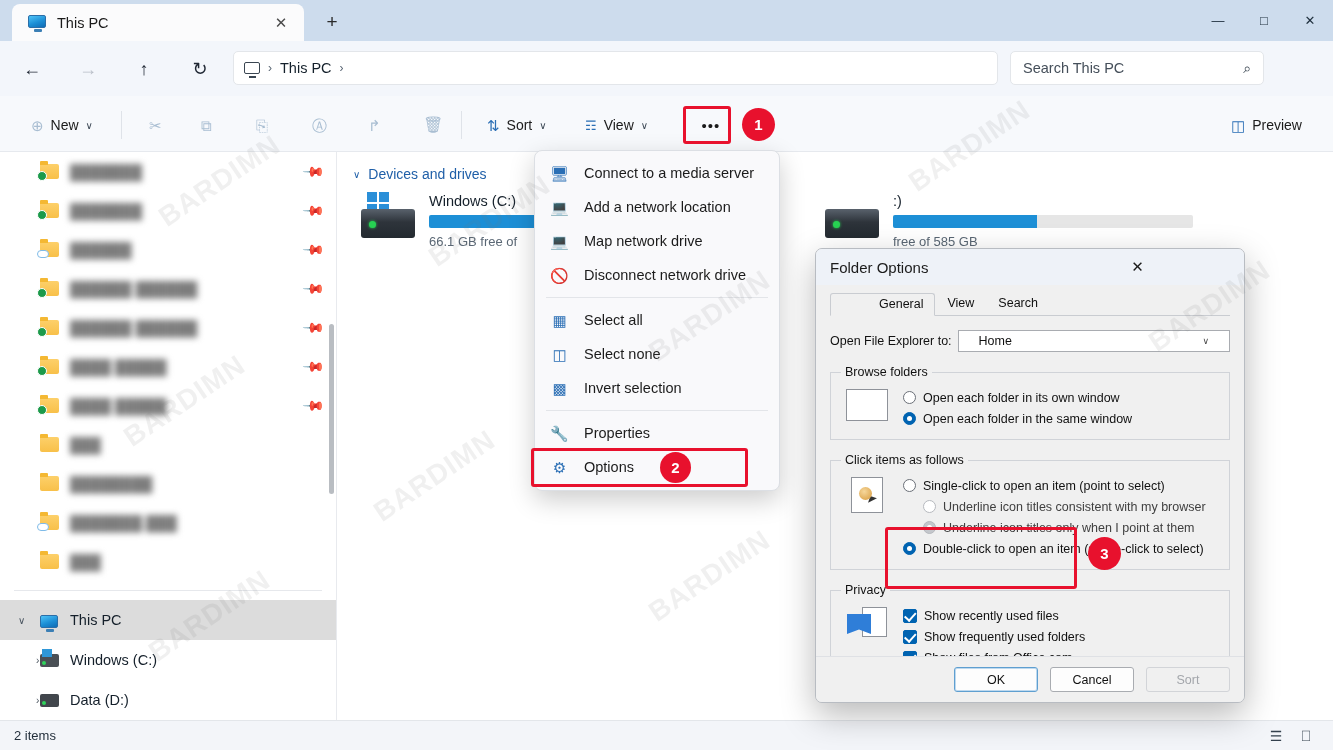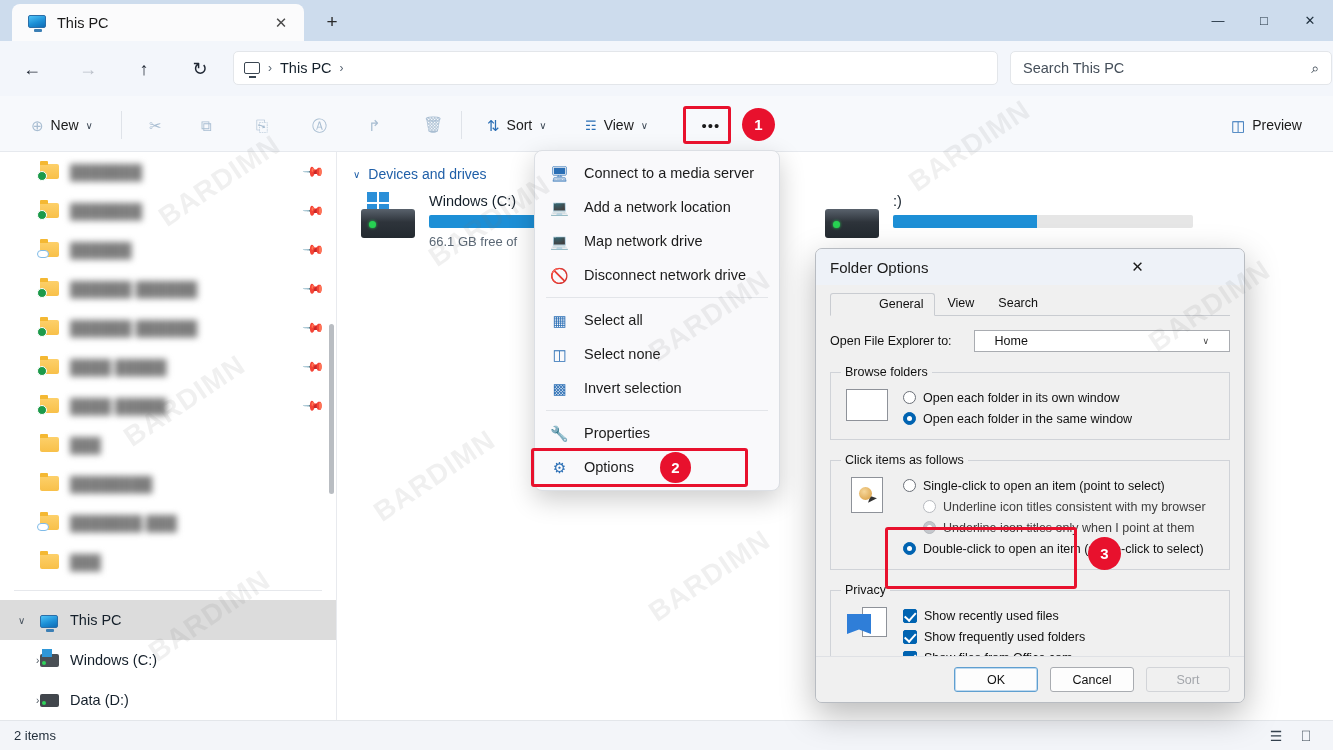--- a/index.html
+++ b/index.html
@@ -66,21 +66,21 @@
   .crumbbar {
     position:absolute; left:233px; top:51px; width:765px; height:34px;
     background:#ffffff; border:1px solid #e3e6ea; border-radius:5px;
     display:flex; align-items:center; padding:0 10px; gap:6px;
   }
   .crumb-mon { width:16px;height:12px;border:1.4px solid #3a4652;border-radius:2px;position:relative; }
   .crumb-mon::after{content:"";position:absolute;left:4px;top:12.5px;width:7px;height:2px;background:#3a4652;}
   .crumb-sep { color:#5a6674; font-size:12px; padding:0 2px; }
   .crumb-txt { font-size:14.5px; color:#14202b; }
   .searchbox {
-    position:absolute; left:1010px; top:51px; width:322px; height:34px;
+    position:absolute; left:1010px; top:51px; width:254px; height:34px;
     background:#ffffff; border:1px solid #e3e6ea; border-radius:5px;
     display:flex; align-items:center; padding:0 12px;
   }
   .search-ph { flex:1; font-size:14.5px; color:#454f5a; }
   .search-ico { font-size:14px; color:#3a4652; }
 
   
   .cmdbar {
     position:absolute; left:0; top:96px; width:1333px; height:56px;
     background:#f7f9fc; border-bottom:1px solid #e6e9ee;
@@ -204,21 +204,21 @@
     padding:0 4px 0 14px;
   }
   .dlg-title span { font-size:15px; color:#1b1b1b; flex:1; }
   .dlg-x { width:34px; height:32px; display:flex; align-items:center; justify-content:center;
            font-size:15px; color:#1b1b1b; }
   .dlg-body { padding:8px 14px 0 14px; position:relative; height:419px; }
   .tabs { display:flex; gap:0; border-bottom:1px solid #c9ccd1; height:23px; align-items:flex-end; }
   .tb { font-size:12.5px; color:#111; padding:3px 11px 4px 11px; border:1px solid transparent; }
   .tb.active { background:#f0f0f0; border:1px solid #c9ccd1; border-bottom-color:#f0f0f0;
                border-radius:3px 3px 0 0; position:relative; top:1px;padding-left:48px; }
-  .row-open { display:flex; align-items:center; gap:22px; margin-top:14px; }
+  .row-open { display:flex; align-items:center; gap:6px; margin-top:14px; }
   .row-open label { font-size:12.5px; color:#111; }
   .combo {
     flex:1; height:22px; background:#fff; border:1px solid #a9acb1;
     display:flex; align-items:center; padding:0 20px; font-size:12.5px; color:#111;
   }
   .combo .cv { flex:1; }
   .combo .ca { color:#444; font-size:9px; }
   fieldset {
     border:1px solid #d0d3d8; margin-top:13px; padding:8px 10px 10px 10px; position:relative;
   }
@@ -519,20 +519,21 @@
         </div>
         <div class="drive-tile">
           <span class="drive-big">
             <span class="drive-body"></span>
           </span>
           <span class="drive-info">
             <span class="drive-name" style="display:block">:)</span>
             <span class="bar-outer" style="display:block">
               <span class="bar-fill" style="display:block;width:48%"></span>
             </span>
+            <span class="drive-free" style="display:block">free of 585 GB</span>
           </span>
         </div>
       </div>
   </div>
 
   <div class="statusbar">
     <span class="status-txt">2 items</span>
     <span class="view-toggles">
       <span class="vt">☰</span>
       <span class="vt" style="font-size:15px">⎕</span>

